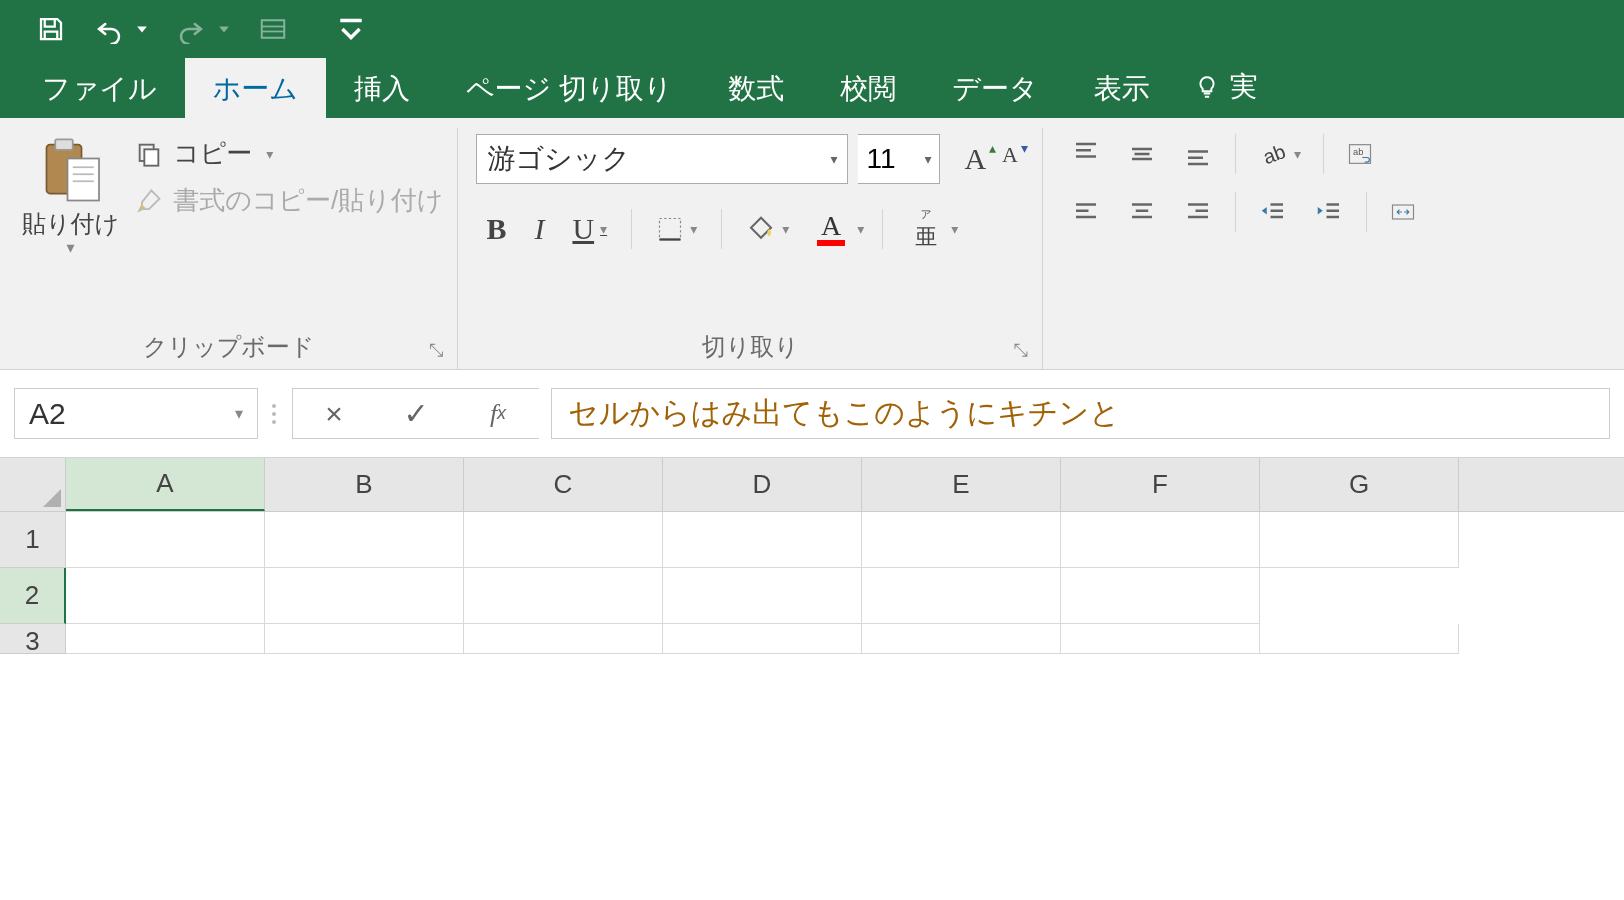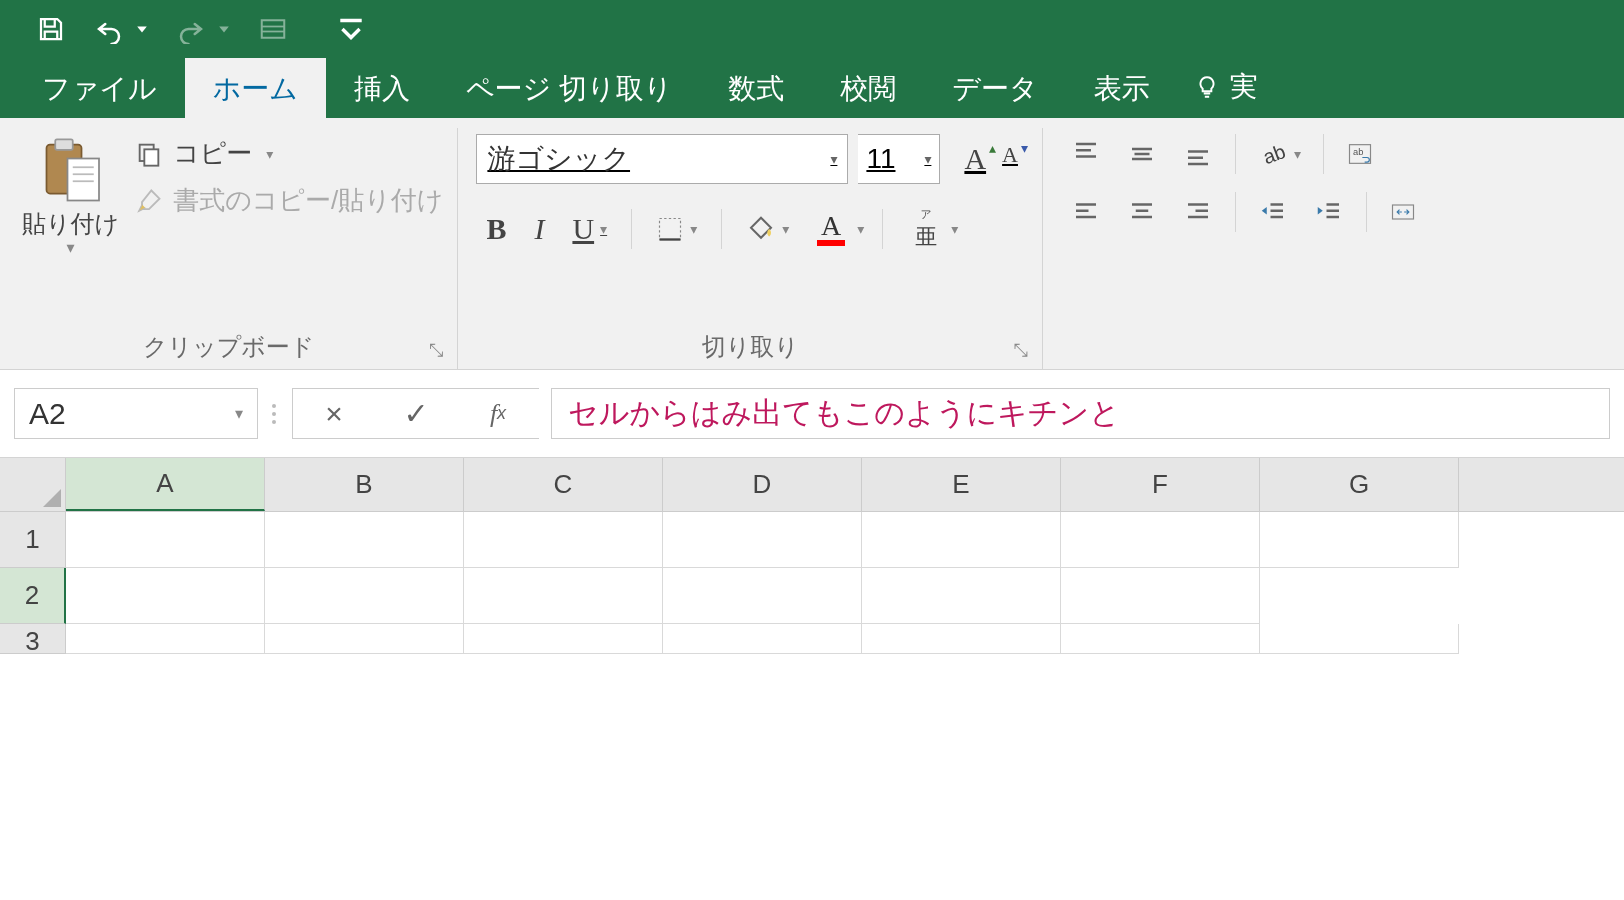--- a/index.html
+++ b/index.html
@@ -105,21 +105,21 @@
   }
   .clip-item.disabled { color: #aaa; }
   .clip-item svg { width: 28px; height: 28px; flex-shrink: 0; }
 
   
   .font-group-body {
     flex-direction: column;
     gap: 18px;
     padding: 6px 4px 0 4px;
   }
-  .font-row1 { display: flex; gap: 10px; align-items: center; text-decoration: underline; }
+  .font-row1 { display: flex; gap: 10px; align-items: center; }
   .font-row2 { display: flex; gap: 8px; align-items: center; height: 54px; }
   .font-name-sel {
     width: 372px;
     height: 50px;
     border: 1px solid #ababab;
     background: #fff;
     display: flex;
     align-items: center;
     padding: 0 10px;
     font-size: 28px;
@@ -214,21 +214,21 @@
   }
   .fb-btn.fx { font-style: italic; font-family: "Times New Roman", serif; font-size: 26px; }
   .fb-btn.fx sub { font-size: 18px; font-style: italic; }
   .formula-input {
     flex: 1;
     border: 1px solid #ccc;
     display: flex;
     align-items: center;
     padding: 0 16px;
     font-size: 30px;
-    color: #be185d;
+    color: #a16207;
     background: #fff;
   }
 
   
   .grid-area { display: flex; flex-direction: column; }
   .col-headers {
     display: flex;
     height: 54px;
     background: #e6e6e6;
     border-bottom: 1px solid #ccc;

